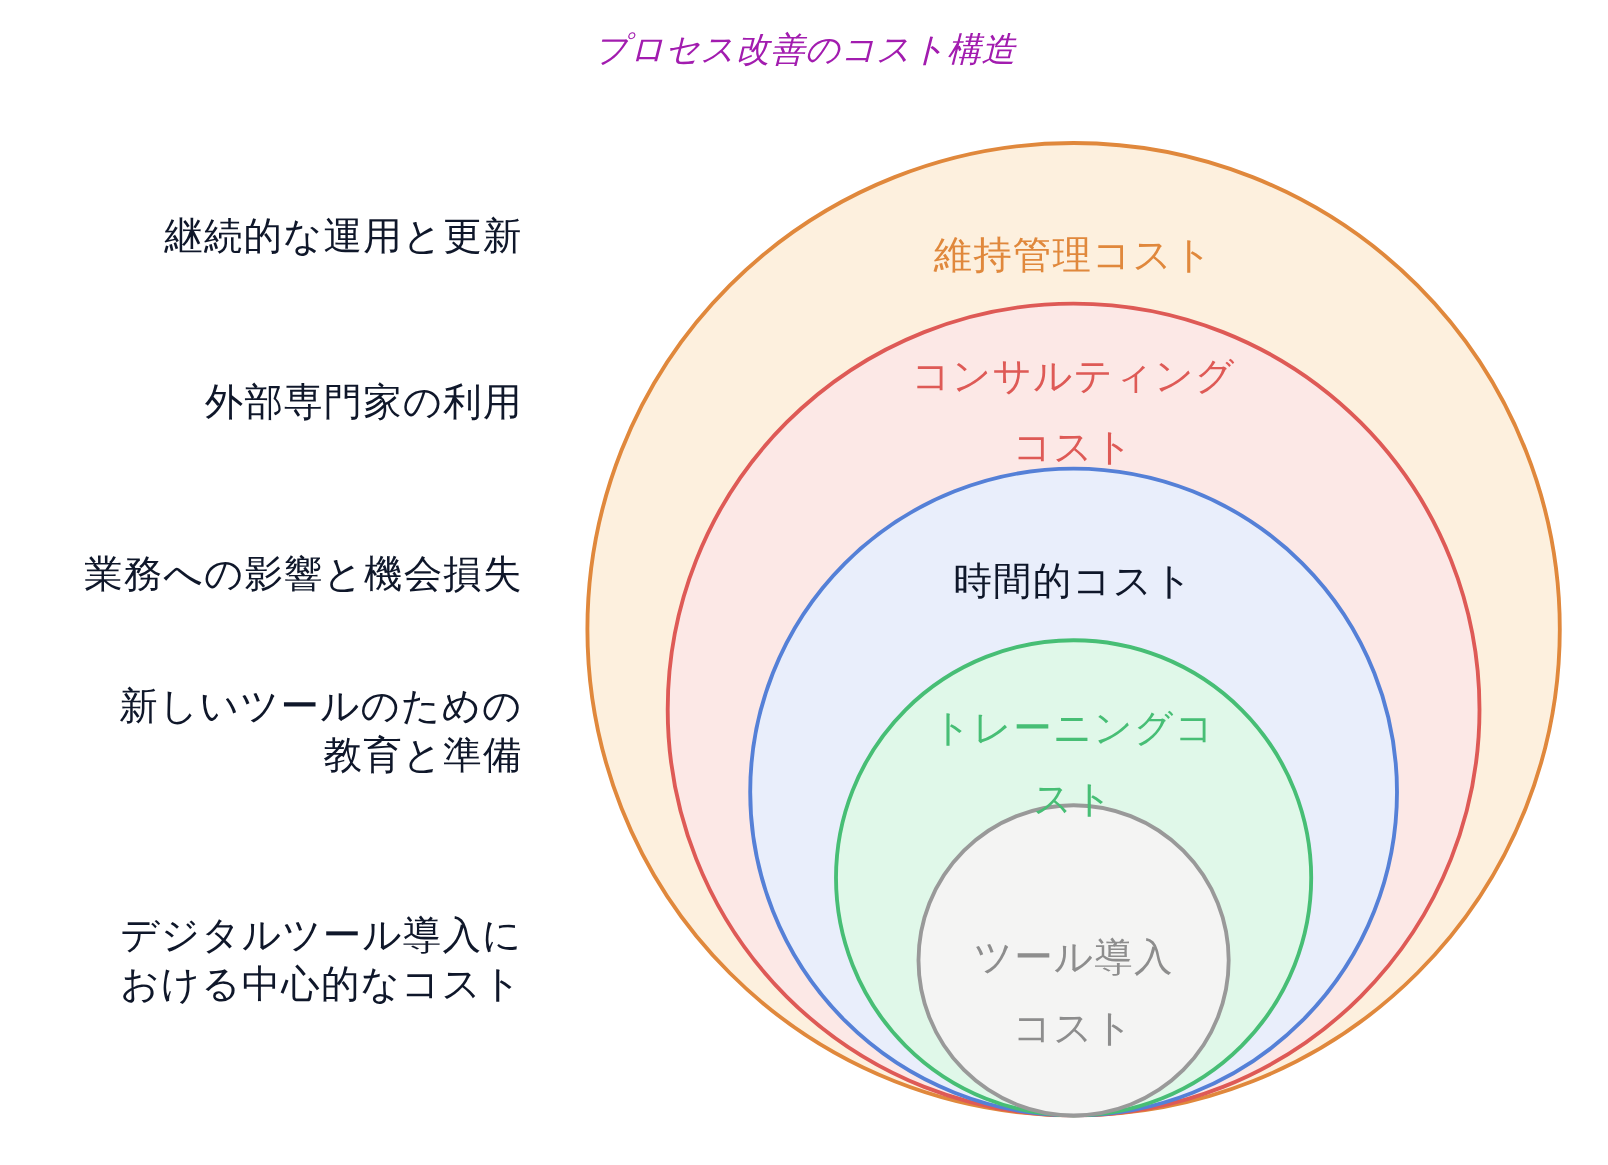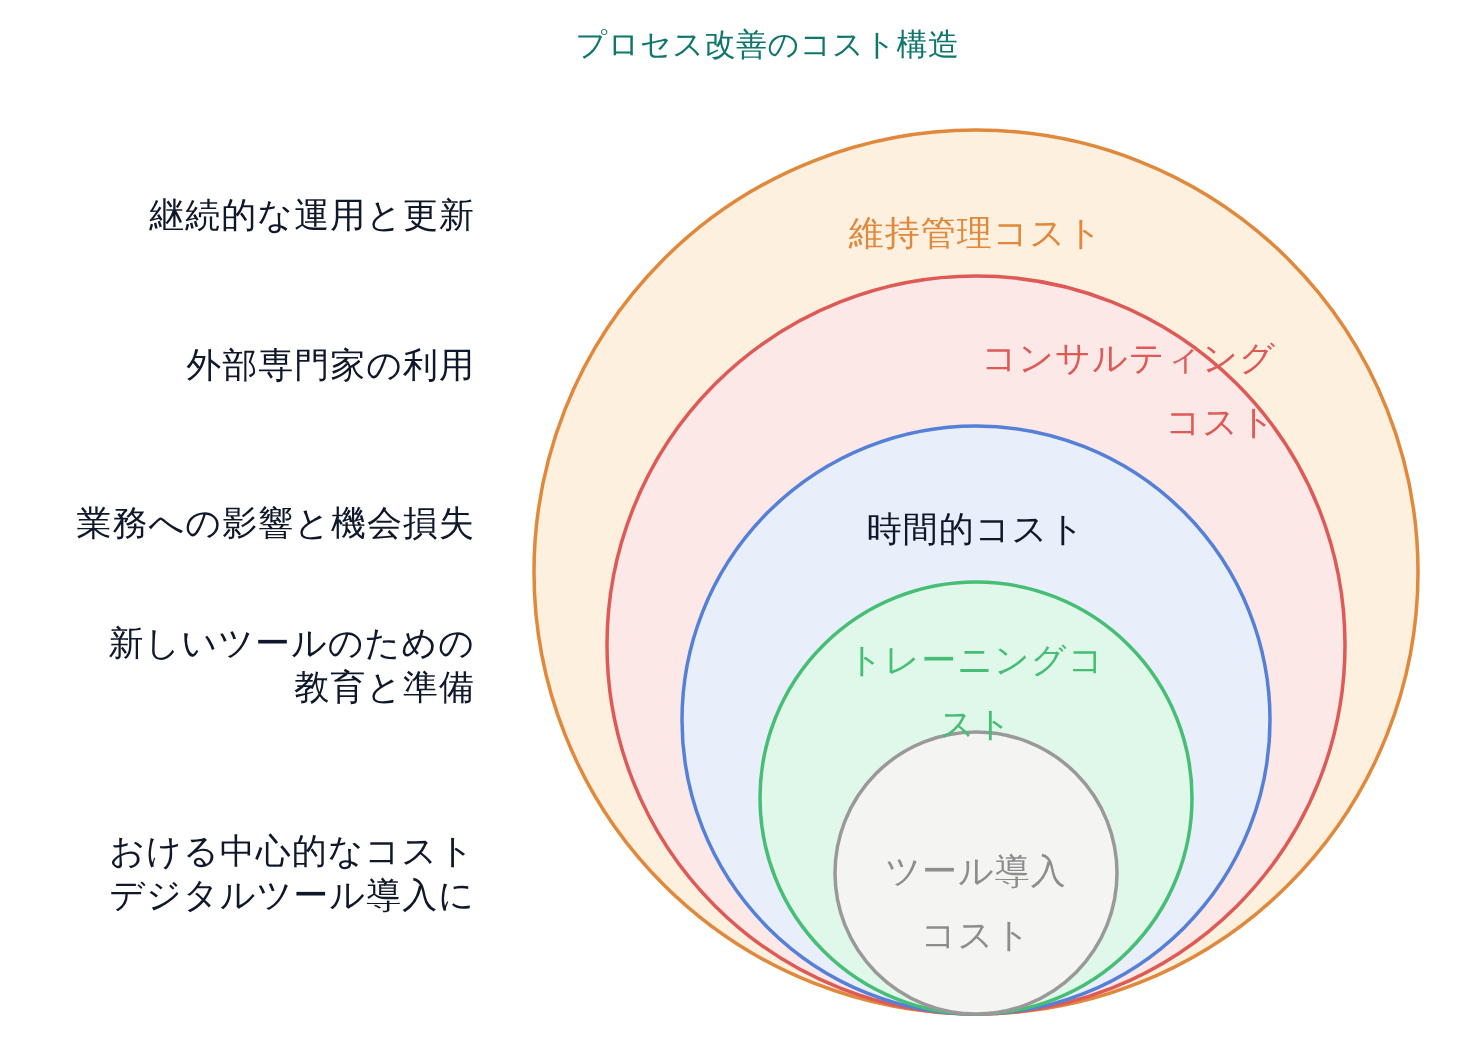--- a/index.html
+++ b/index.html
@@ -15,35 +15,35 @@
 
   circle.ring { stroke-width: 3.5px; }
   .c-maintenance { fill: #FDF0DE; stroke: #E0883C; }
   .c-consulting  { fill: #FCE8E6; stroke: #DE5A56; }
   .c-time        { fill: #E9EEFB; stroke: #5580D7; }
   .c-training    { fill: #E0F8E9; stroke: #47BE75; }
   .c-tool        { fill: #F4F4F3; stroke: #999999; }
 
   .title {
     position: absolute; left: 540px; top: 24px; width: 455px;
-    text-align: center;
     font-size: 31px; letter-spacing: 0.5px;
-    color: #0f766e;
+    color: #a21caf;
+    font-style: italic;
   }
 
   .ring-label {
     position: absolute; left: 676px; width: 600px;
     text-align: center;
     font-size: 35px; line-height: 44px; letter-spacing: 1px;
   }
   .ring-label span { display: block; margin-top: 20px; }
   .lbl-maintenance { top: 191px; color: #E0883C; }
-  .lbl-consulting  { top: 316px; color: #DE5A56; text-align: right; }
+  .lbl-consulting  { top: 301px; color: #DE5A56; }
   .lbl-time        { top: 487px; color: #0f172a; }
-  .lbl-training    { top: 621px; color: #47BE75; font-family: Liberation Mono, monospace; }
+  .lbl-training    { top: 621px; color: #47BE75; }
   .lbl-tool        { top: 829px; color: #8D8D8D; }
 
   .annotation {
     position: absolute; right: 987px;
     text-align: right;
     font-size: 35px; line-height: 44px; letter-spacing: 1px;
     color: #0f172a;
     white-space: nowrap;
   }
   .annotation span { display: block; }
@@ -94,17 +94,17 @@
     <span>外部専門家の利用</span>
   </div>
   <div class="annotation ann-time">
     <span>業務への影響と機会損失</span>
   </div>
   <div class="annotation ann-training">
     <span>新しいツールのための</span>
     <span>教育と準備</span>
   </div>
   <div class="annotation ann-tool">
+    <span>デジタルツール導入に</span>
     <span>おける中心的なコスト</span>
-    <span>デジタルツール導入に</span>
   </div>
 
 </div>
 
 </body></html>

